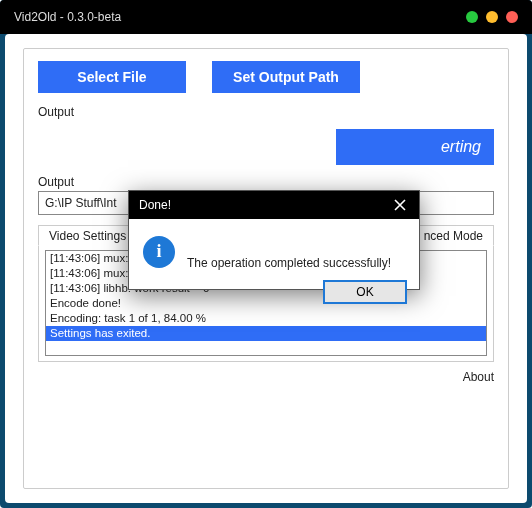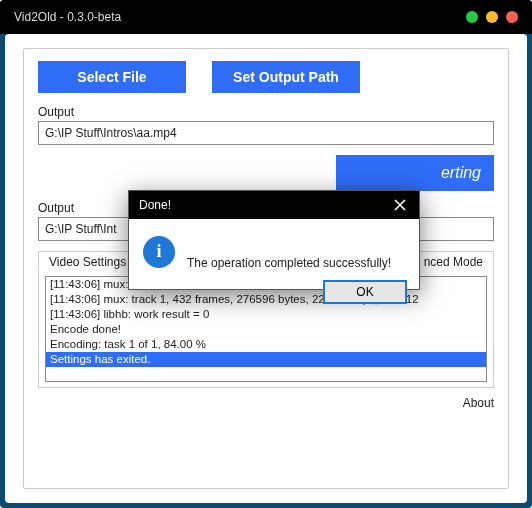--- a/index.html
+++ b/index.html
@@ -246,21 +246,20 @@
   <div class="client">
     <div class="inner">
 
       <div class="top-buttons">
         <button class="btn-blue">Select File</button>
         <button class="btn-blue">Set Output Path</button>
       </div>
 
       <div class="section">
         <div class="label">Output</div>
-        <input class="textinput" value="G:\IP Stuff\Intros\aa.mp4" style="">
       </div>
 
       <div class="convert-row">
         <button class="btn-convert">erting</button>
       </div>
 
       <div class="section">
         <div class="label">Output</div>
         <input class="textinput" value="G:\IP Stuff\Int" style="">
       </div>

